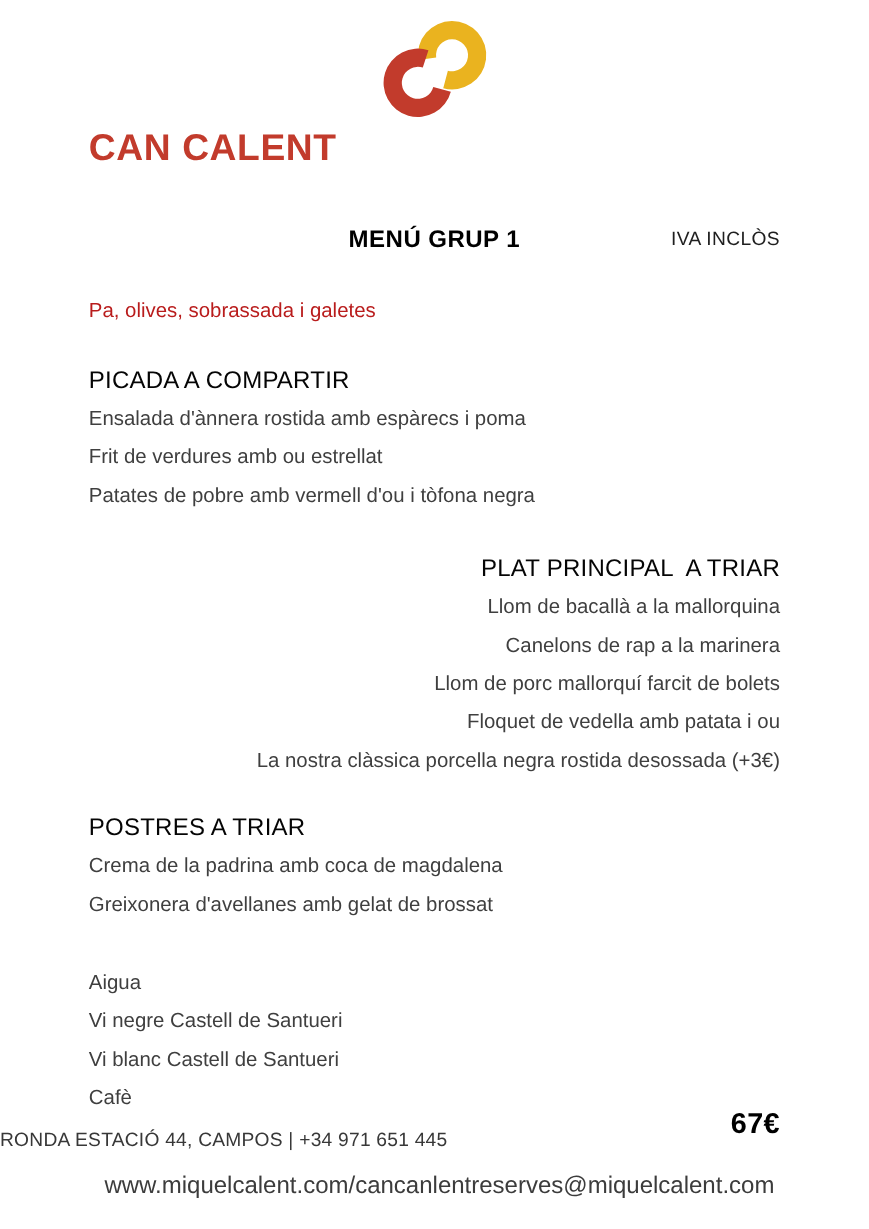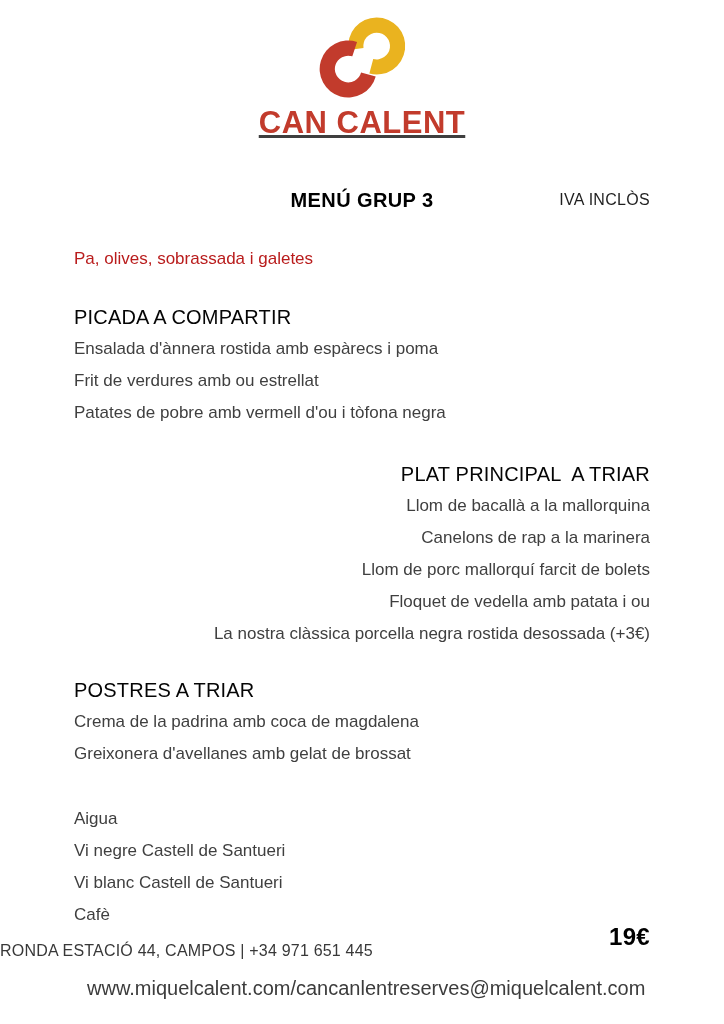--- a/index.html
+++ b/index.html
@@ -8,21 +8,21 @@
     position: relative;
     width: 724px;
     height: 1024px;
     margin: 0 auto;
     background: #ffffff;
     font-family: "Liberation Sans", sans-serif;
     color: #3f3f3f;
     overflow: hidden;
     padding: 12px 74px 0 74px;
   }
-  .brand { text-align: center; text-decoration: underline; }
+  .brand { text-align: left; }
   .logo { display: block; margin: 0 auto; width: 112px; height: 92px; }
   .brand-name {
     margin-top: 2px;
     font-size: 31px;
     font-weight: 700;
     letter-spacing: 0.5px;
     color: #c23b2c;
     line-height: 34px;
   }
   .title-row { position: relative; margin-top: 48px; text-align: center; height: 26px; }
@@ -76,21 +76,21 @@
 
   <header class="brand">
     <svg class="logo" viewBox="0 0 120 100" aria-hidden="true">
       <path d="M45.3 41.3 A31 31 0 1 1 68 66.9 L72.2 51 A14.5 14.5 0 1 0 61.6 39 Z" fill="#eab31f"></path>
       <path d="M74.9 70 A31 31 0 1 1 54.6 32.5 L49.5 48.2 A14.5 14.5 0 1 0 59 65.8 Z" fill="#c23b2c"></path>
     </svg>
     <div class="brand-name">CAN CALENT</div>
   </header>
 
   <div class="title-row">
-    <h1 class="menu-title">MENÚ GRUP 3</h1>
+    <h1 class="menu-title">MENÚ GRUP 1</h1>
     <span class="tax-note">IVA INCLÒS</span>
   </div>
 
   <p class="intro">Pa, olives, sobrassada i galetes</p>
 
   <section class="menu-section s1">
     <h2 class="section-title">PICADA A COMPARTIR</h2>
     <p class="item">Ensalada d'ànnera rostida amb espàrecs i poma</p>
     <p class="item">Frit de verdures amb ou estrellat</p>
     <p class="item">Patates de pobre amb vermell d'ou i tòfona negra</p>
@@ -112,21 +112,21 @@
   </section>
 
   <div class="drinks">
     <p class="item">Aigua</p>
     <p class="item">Vi negre Castell de Santueri</p>
     <p class="item">Vi blanc Castell de Santueri</p>
     <p class="item">Cafè</p>
   </div>
 
   <div class="price-row">
-    <span class="price">19€</span>
+    <span class="price">67€</span>
   </div>
 
   <footer class="footer">
     <p class="address">RONDA ESTACIÓ 44, CAMPOS | +34 971 651 445</p>
     <div class="links-row">
       <span>www.miquelcalent.com/cancanlent</span>
       <span>reserves@miquelcalent.com</span>
     </div>
   </footer>
 

